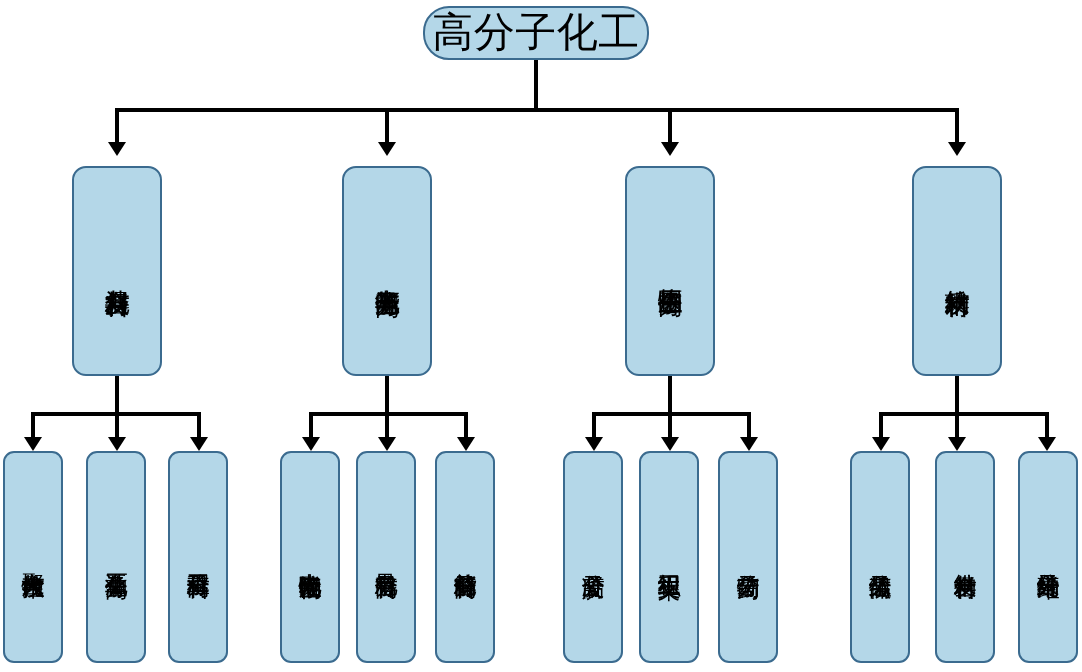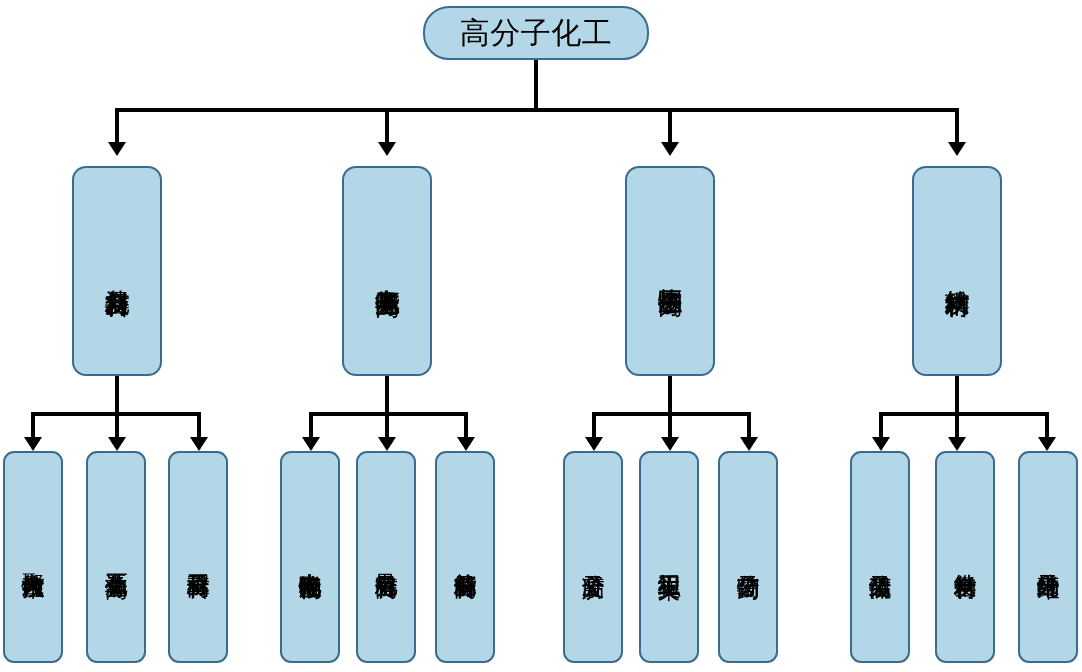--- a/index.html
+++ b/index.html
@@ -42,21 +42,21 @@
   }
   
   .vert .txt{
     writing-mode:vertical-rl;
     text-orientation:upright;
     white-space:nowrap;
   }
   .root{
     left:423px;top:6px;width:226px;height:54px;
     border-radius:26px;
-    font-size:30px;
+    font-size:41px;
   }
   .root .txt{white-space:nowrap;}
 
   .lvl2{
     width:90px;height:210px;
     top:166px;
     border-radius:14px;
     font-size:25px;
   }
   .lvl3{

